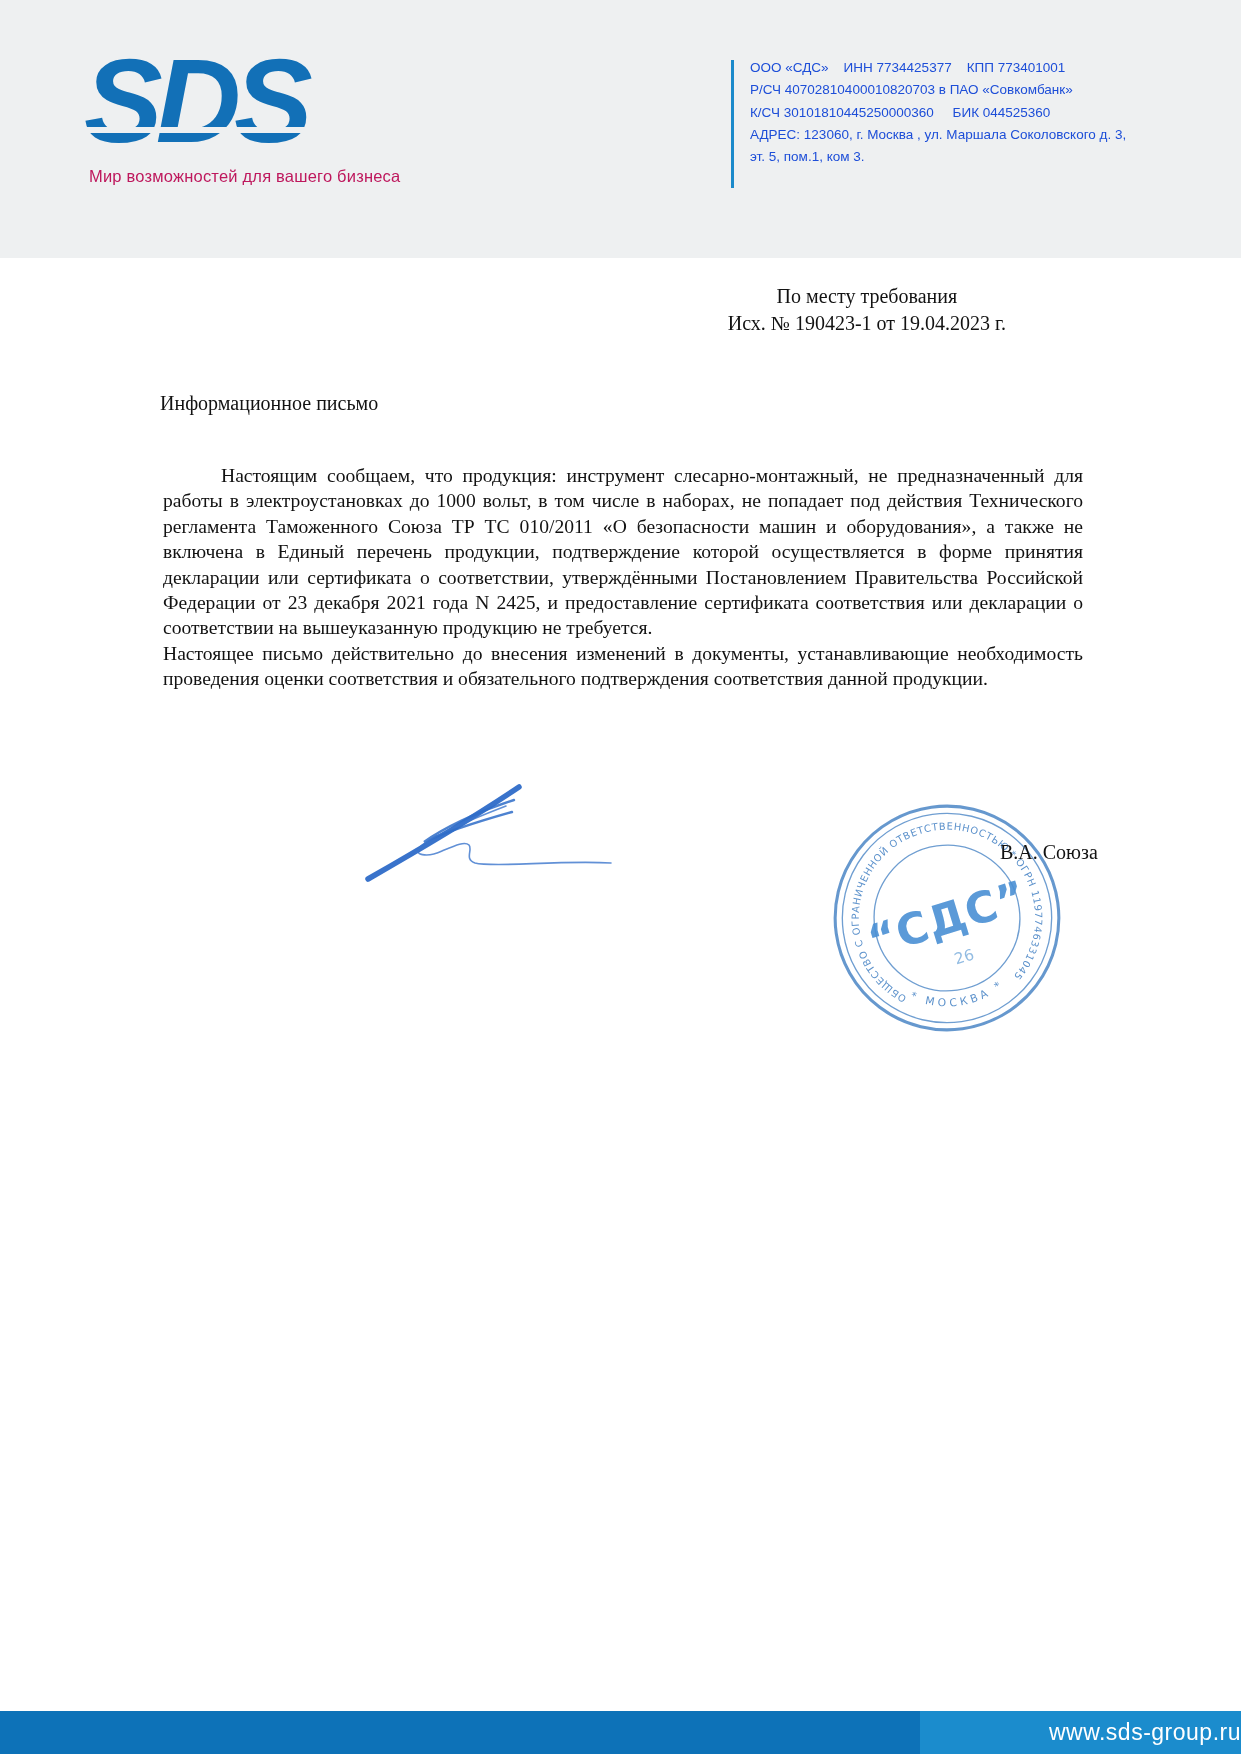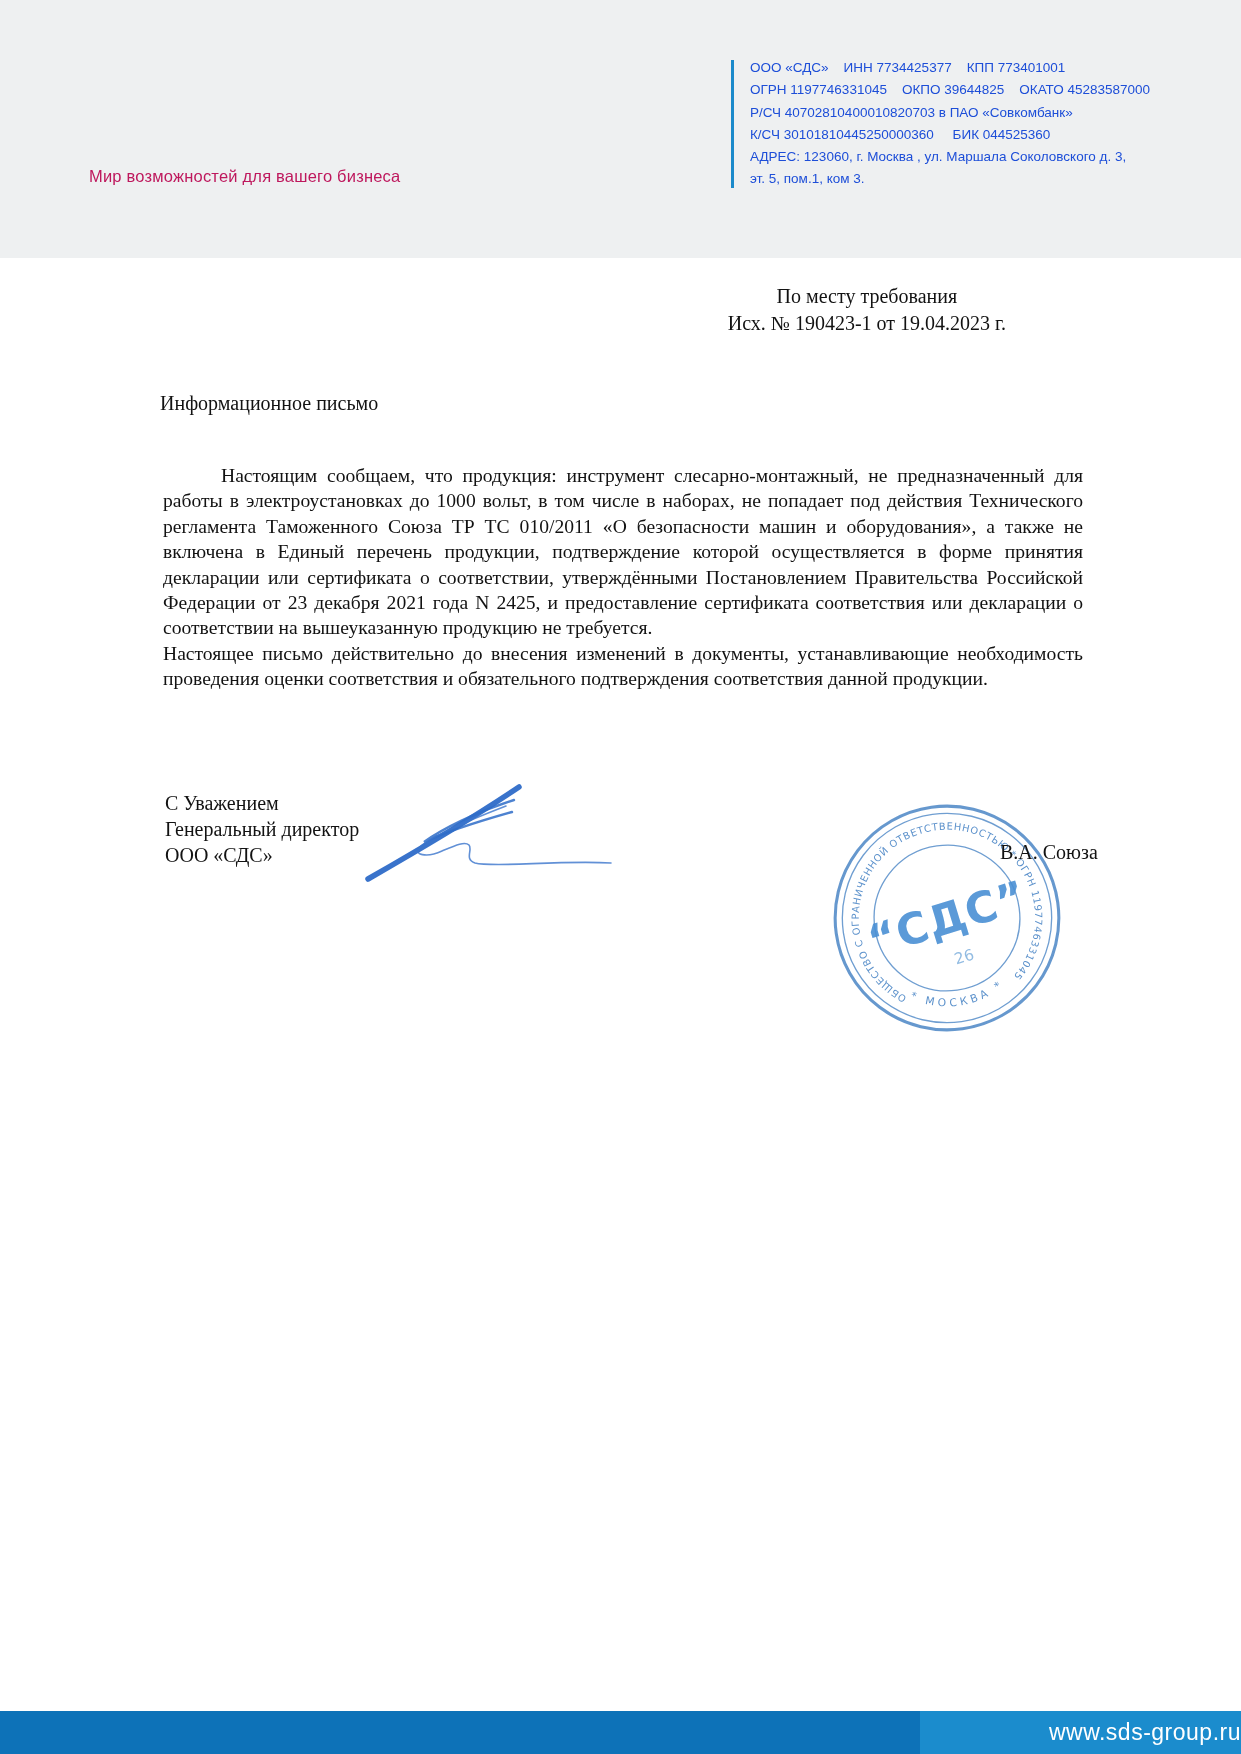--- a/index.html
+++ b/index.html
@@ -84,50 +84,45 @@
     font-family:"Liberation Sans", sans-serif;
     font-size:23px; color:#ffffff; letter-spacing:0.5px;
   }
 </style>
 </head>
 <body>
 
 <div class="page">
 
   <div class="header-banner">
+    <div class="logo-text">SDS</div>
     <div class="logo-strike"></div>
     <div class="logo-tagline">Мир возможностей для вашего бизнеса</div>
     <div class="header-divider"></div>
     <div class="company-details">
       <div class="co-line">ООО «СДС»    ИНН 7734425377    КПП 773401001</div>
-      <div class="co-line">ОГРН 1197746331045    ОКПО 39644825    ОКАТО 45283587000</div>
       <div class="co-line">Р/СЧ 40702810400010820703 в ПАО «Совкомбанк»</div>
       <div class="co-line">К/СЧ 30101810445250000360     БИК 044525360</div>
       <div class="co-line">АДРЕС: 123060, г. Москва , ул. Маршала Соколовского д. 3,</div>
       <div class="co-line">эт. 5, пом.1, ком 3.</div>
     </div>
   </div>
 
   <div class="ref-block">
     <div>По месту требования</div>
     <div>Исх. № 190423-1 от 19.04.2023 г.</div>
   </div>
 
   <div class="letter-title">Информационное письмо</div>
 
   <div class="letter-body">
     <p class="indent">Настоящим сообщаем, что продукция: инструмент слесарно-монтажный, не предназначенный для работы в электроустановках до 1000 вольт, в том числе в наборах, не попадает под действия Технического регламента Таможенного Союза ТР ТС 010/2011 «О безопасности машин и оборудования», а также не включена в Единый перечень продукции, подтверждение которой осуществляется в форме принятия декларации или сертификата о соответствии, утверждёнными Постановлением Правительства Российской Федерации от 23 декабря 2021 года N 2425, и предоставление сертификата соответствия или декларации о соответствии на вышеуказанную продукцию не требуется.</p>
     <p>Настоящее письмо действительно до внесения изменений в документы, устанавливающие необходимость проведения оценки соответствия и обязательного подтверждения соответствия данной продукции.</p>
   </div>
 
-  <div class="closing-block">
-    <div>С Уважением</div>
-    <div>Генеральный директор</div>
-    <div>ООО «СДС»</div>
-  </div>
 
   <svg class="signature-svg" width="262" height="114" viewBox="0 0 262 114">
     <path d="M 10,103 C 45,83 115,42 161,11" fill="none" stroke="#2e6cc8" stroke-width="5.5" stroke-linecap="round" opacity="0.95"></path>
     <path d="M 156,24 C 118,36 84,53 66,66 C 88,56 122,45 154,36" fill="none" stroke="#2e6cc8" stroke-width="2.4" stroke-linecap="round" opacity="0.85"></path>
     <path d="M 148,30 C 104,47 70,63 62,71 C 54,79 69,82 84,75 C 98,69 107,65 111,69
              C 115,74 106,83 117,87 C 136,92 200,84 253,87" fill="none" stroke="#3a74cc" stroke-width="1.6" stroke-linecap="round" opacity="0.8"></path>
   </svg>
 
   <svg class="stamp-svg" width="236" height="236" viewBox="0 0 230 230">
     <defs>

